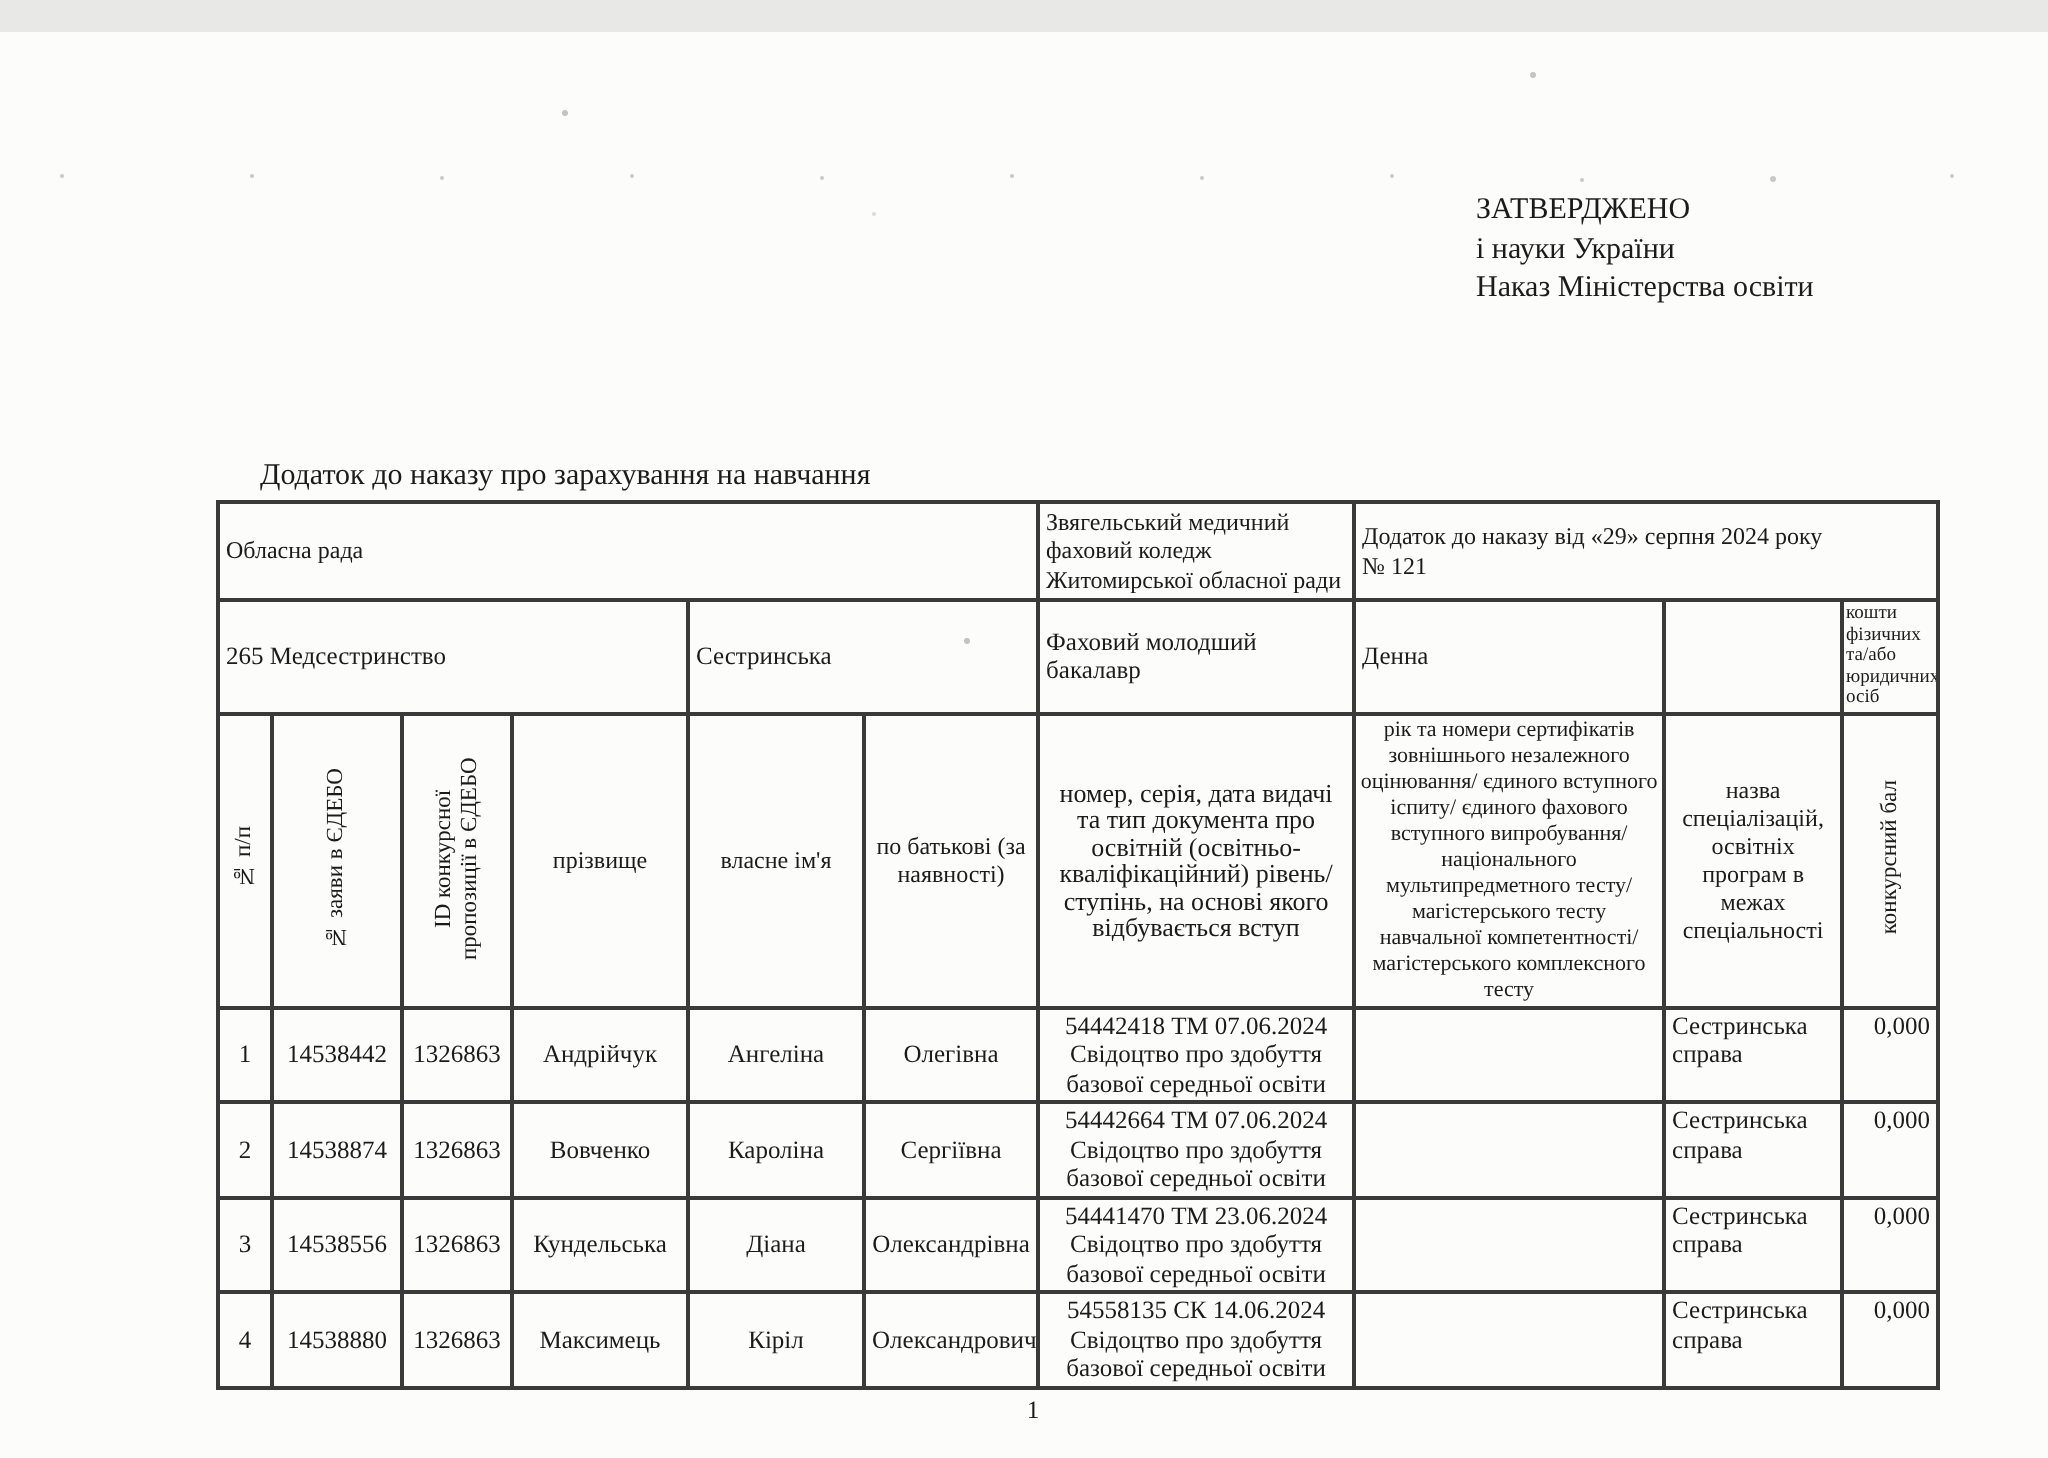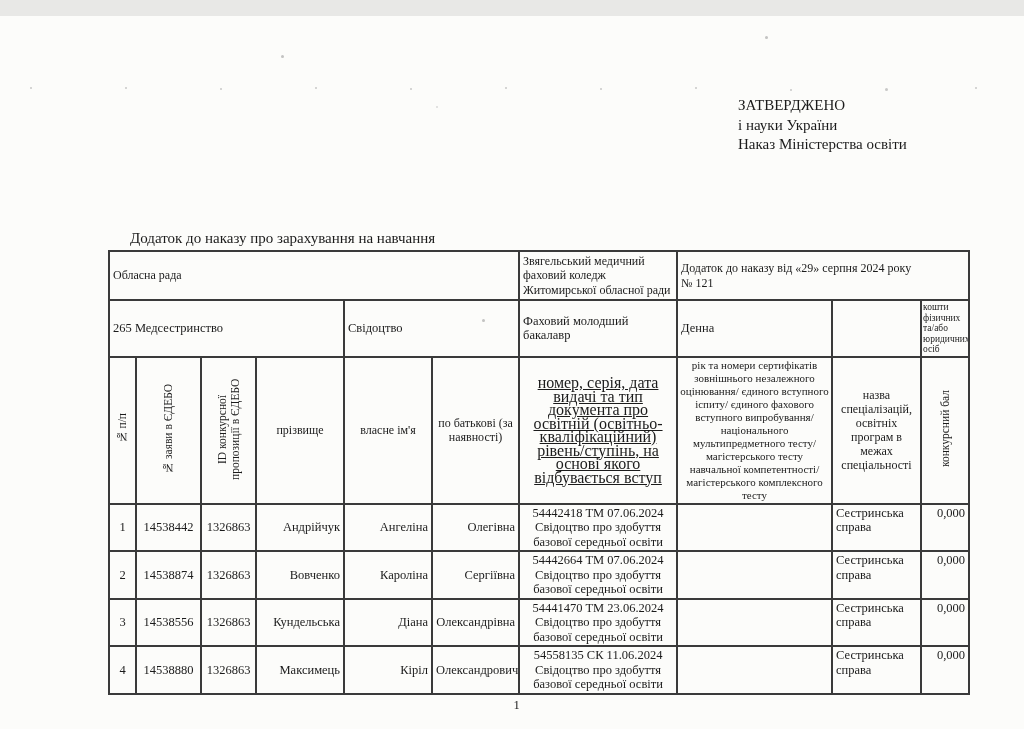--- a/index.html
+++ b/index.html
@@ -26,29 +26,29 @@
     border-collapse:collapse; table-layout:fixed;
   }
   table.main td, table.main th {
     border:2px solid #3a3a3a; font-weight:normal; overflow:hidden;
     padding:1px 3px; font-size:12.5px; line-height:14.5px;
   }
   tr.meta1 td { height:45px; text-align:left; vertical-align:middle; font-size:12px; }
   tr.meta2 td { height:51px; text-align:left; vertical-align:middle; font-size:12.5px; }
   tr.meta2 td.funding { font-size:9.5px; line-height:10.5px; padding:1px; }
   tr.heads th { height:126px; text-align:center; vertical-align:middle; font-size:12px; line-height:14px; }
-  tr.heads th.small7 { font-size:16px; line-height:13.5px;text-decoration:underline; }
+  tr.heads th.small7 { font-size:13px; line-height:13.5px; }
   tr.heads th.small8 { font-size:11px; line-height:13px; padding:1px 2px; }
   th.vert .vtext {
     display:inline-block; writing-mode:vertical-rl; transform:rotate(180deg);
     line-height:13px; font-size:11.5px; max-height:122px;
   }
   tr.data td { height:42px; }
   td.ctr  { text-align:center; vertical-align:middle; }
-  td.lft  { text-align:right; vertical-align:middle; padding-left:4px; }
+  td.lft  { text-align:center; vertical-align:middle; padding-left:4px; }
   td.doc  { text-align:center; vertical-align:top; white-space:pre-line; line-height:15px; }
   td.spec { text-align:left; vertical-align:top; padding-left:5px; }
   td.score{ text-align:right; vertical-align:top; padding-right:4px; }
   .pre    { white-space:pre-line; }
 
   .page-num { position:absolute; left:0; top:682px; width:1033px; text-align:center; font-size:12.5px; }
 </style>
 </head>
 <body>
 
@@ -97,21 +97,21 @@
     <tbody>
         <tr class="meta1">
       <td colspan="6">Обласна рада</td>
       <td>Звягельський медичний фаховий коледж Житомирської обласної ради</td>
       <td colspan="3" class="pre">Додаток до наказу від «29»  серпня 2024 року
 № 121</td>
     </tr>
 
     <tr class="meta2">
       <td colspan="4">265 Медсестринство</td>
-      <td colspan="2">Свідоцтво</td>
+      <td colspan="2">Сестринська</td>
       <td>Фаховий молодший бакалавр</td>
       <td>Денна</td>
       <td></td>
       <td class="funding">кошти фізичних та/або юридичних осіб</td>
     </tr>
 
     <tr class="heads">
       <th class="vert"><span class="vtext">№ п/п</span></th>
       <th class="vert"><span class="vtext">№ заяви в ЄДЕБО</span></th>
       <th class="vert"><span class="vtext">ID конкурсної пропозиції в ЄДЕБО</span></th>
@@ -169,21 +169,21 @@
       <td class="score">0,000</td>
     </tr>
 
     <tr class="data">
       <td class="ctr">4</td>
       <td class="ctr">14538880</td>
       <td class="ctr">1326863</td>
       <td class="lft">Максимець</td>
       <td class="lft">Кіріл</td>
       <td class="lft">Олександрович</td>
-      <td class="doc">54558135 СК 11.06.2024
+      <td class="doc">54558135 СК 14.06.2024
 Свідоцтво про здобуття
 базової середньої освіти</td>
       <td></td>
       <td class="spec">Сестринська справа</td>
       <td class="score">0,000</td>
     </tr>
   </tbody>
     </table>
 
   <div class="page-num">1</div>

